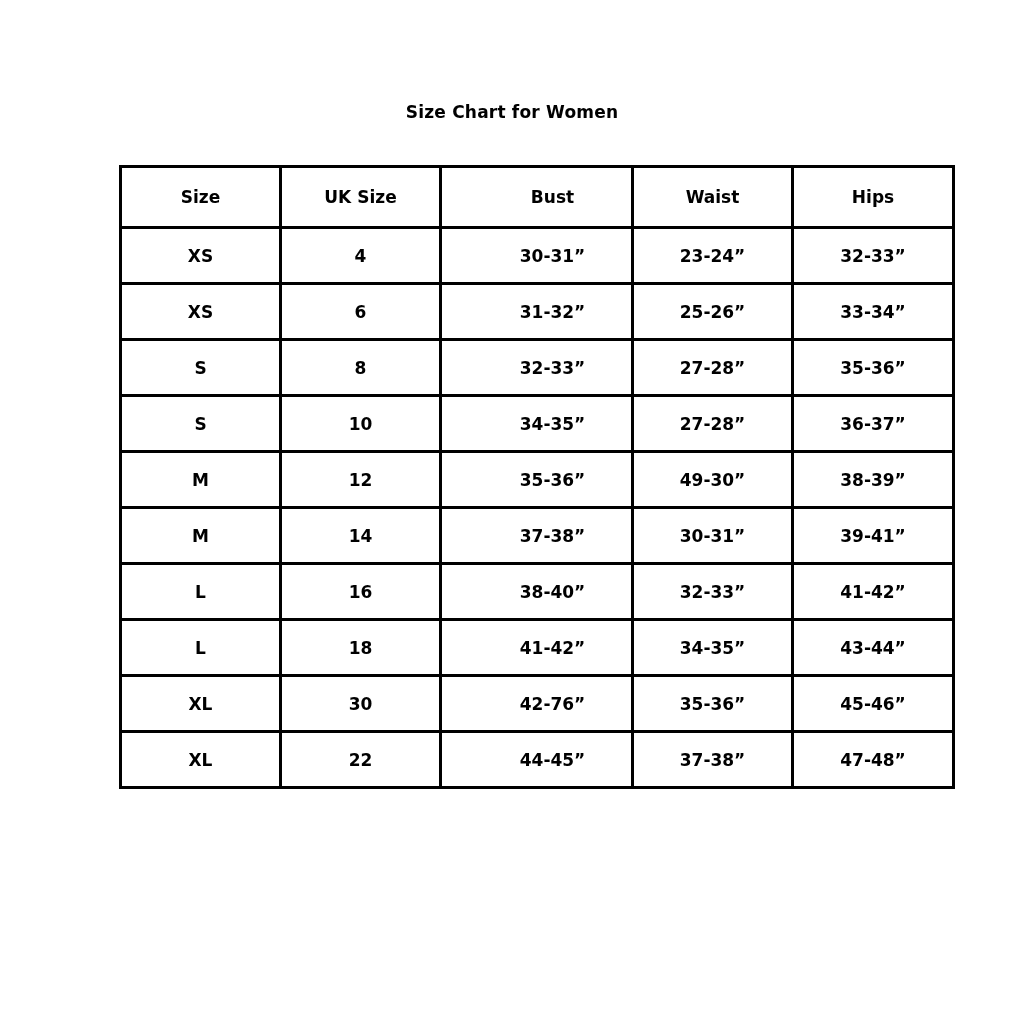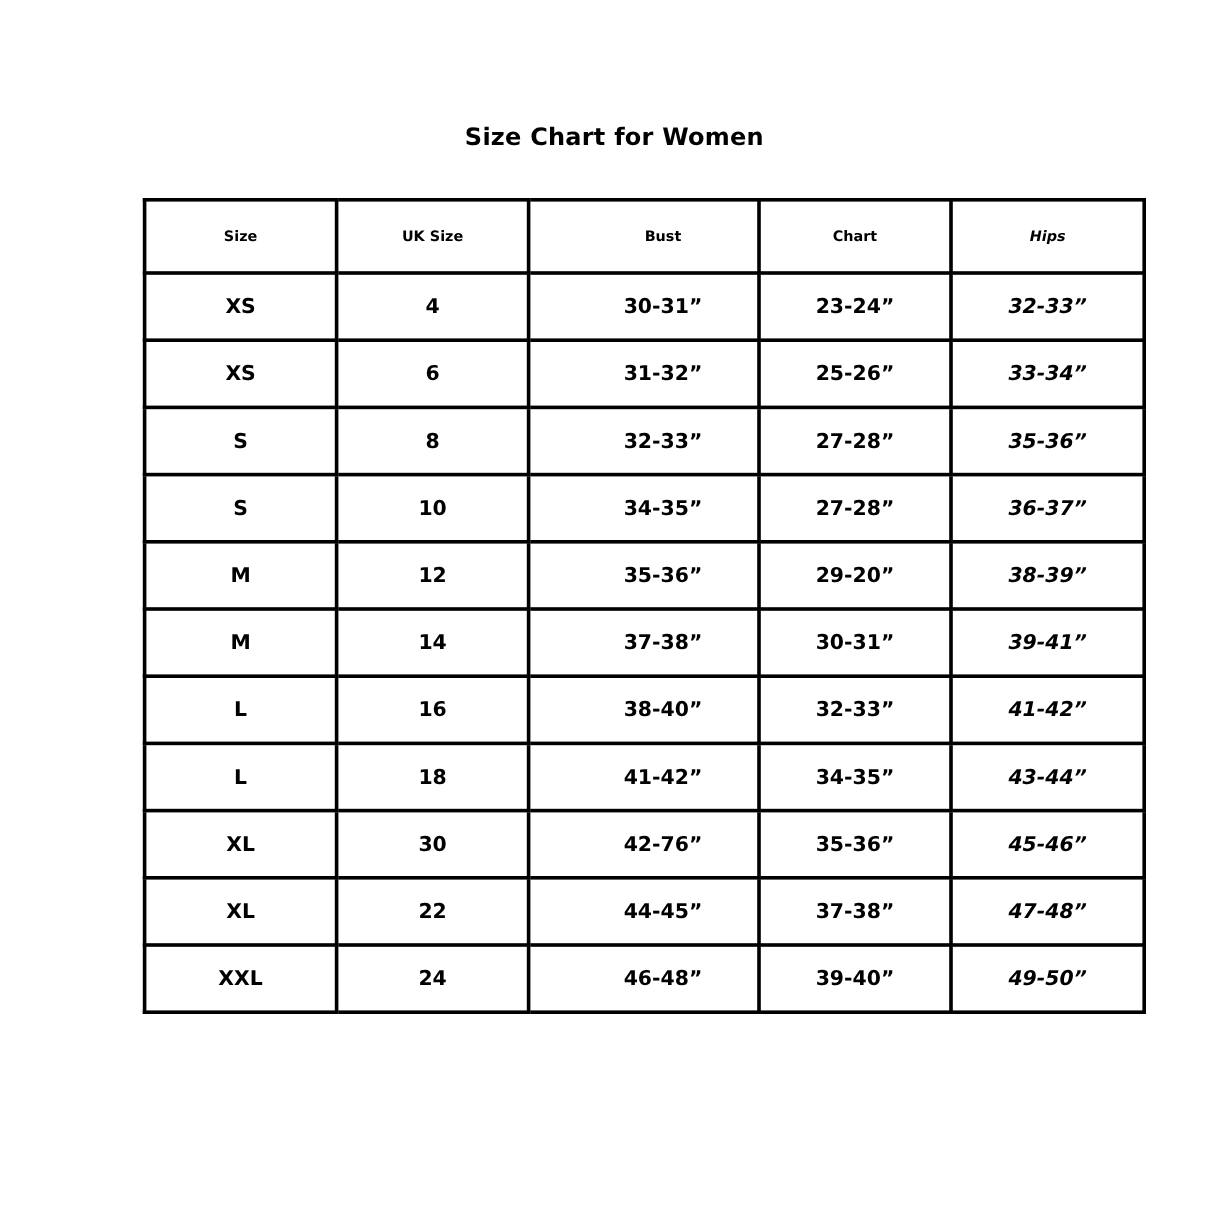--- a/index.html
+++ b/index.html
@@ -19,21 +19,21 @@
     width: 1024px;
     height: 1024px;
     box-sizing: border-box;
   }
   .chart-title {
     position: absolute;
     top: 102px;
     left: 0;
     width: 1024px;
     text-align: center;
-    font-size: 20px;
+    font-size: 17px;
     font-weight: bold;
     letter-spacing: 0.2px;
   }
   .table-wrap {
     position: absolute;
     top: 165px;
     left: 119px;
     width: 786px;
   }
   table.size-table {
@@ -44,49 +44,49 @@
   table.size-table td, table.size-table th {
     border: 3px solid #000000;
     text-align: center;
     vertical-align: middle;
     font-weight: bold;
     font-size: 17px;
     height: 53px;
     padding: 0;
   }
   table.size-table th {
-    font-size: 12px;
+    font-size: 17px;
     height: 58px;
   }
   table.size-table td.col-size,
   table.size-table th.col-size { width: 157px; }
   table.size-table td.col-uk,
   table.size-table th.col-uk { width: 157px; }
   table.size-table td.col-bust,
   table.size-table th.col-bust { width: 157px; padding-left: 32px; }
   table.size-table td.col-waist,
   table.size-table th.col-waist { width: 157px; }
   table.size-table td.col-hips,
-  table.size-table th.col-hips { width: 158px; font-style: italic; }
+  table.size-table th.col-hips { width: 158px; }
 </style>
 </head>
 <body>
 
 <div class="page">
 
   <div class="chart-title">Size Chart for Women</div>
 
   <div class="table-wrap">
     <table class="size-table">
       <thead>
         <tr>
           <th class="col-size">Size</th>
           <th class="col-uk">UK Size</th>
           <th class="col-bust">Bust</th>
-          <th class="col-waist">Chart</th>
+          <th class="col-waist">Waist</th>
           <th class="col-hips">Hips</th>
         </tr>
       </thead>
       <tbody>
         <tr>
           <td class="col-size">XS</td>
           <td class="col-uk">4</td>
           <td class="col-bust">30-31”</td>
           <td class="col-waist">23-24”</td>
           <td class="col-hips">32-33”</td>
@@ -109,21 +109,21 @@
           <td class="col-size">S</td>
           <td class="col-uk">10</td>
           <td class="col-bust">34-35”</td>
           <td class="col-waist">27-28”</td>
           <td class="col-hips">36-37”</td>
         </tr>
         <tr>
           <td class="col-size">M</td>
           <td class="col-uk">12</td>
           <td class="col-bust">35-36”</td>
-          <td class="col-waist">29-20”</td>
+          <td class="col-waist">49-30”</td>
           <td class="col-hips">38-39”</td>
         </tr>
         <tr>
           <td class="col-size">M</td>
           <td class="col-uk">14</td>
           <td class="col-bust">37-38”</td>
           <td class="col-waist">30-31”</td>
           <td class="col-hips">39-41”</td>
         </tr>
         <tr>
@@ -147,24 +147,17 @@
           <td class="col-waist">35-36”</td>
           <td class="col-hips">45-46”</td>
         </tr>
         <tr>
           <td class="col-size">XL</td>
           <td class="col-uk">22</td>
           <td class="col-bust">44-45”</td>
           <td class="col-waist">37-38”</td>
           <td class="col-hips">47-48”</td>
         </tr>
-        <tr>
-          <td class="col-size">XXL</td>
-          <td class="col-uk">24</td>
-          <td class="col-bust">46-48”</td>
-          <td class="col-waist">39-40”</td>
-          <td class="col-hips">49-50”</td>
-        </tr>
       </tbody>
     </table>
   </div>
 
 </div>
 
 </body></html>

